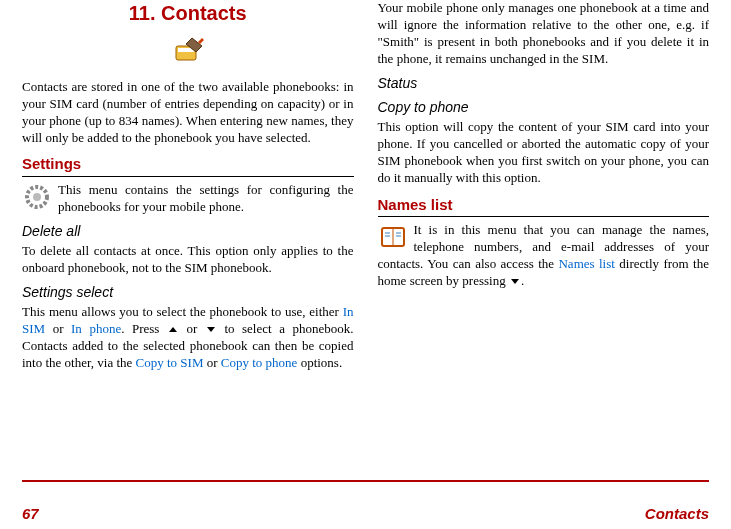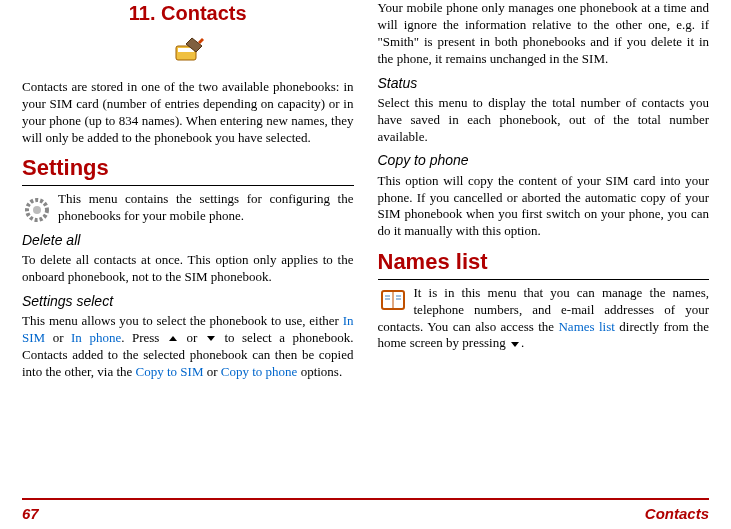--- a/index.html
+++ b/index.html
@@ -30,40 +30,40 @@
     text-align: center;
     margin-bottom: 8px;
   }
   .chapter-icon {
     text-align: center;
     margin-bottom: 10px;
   }
   .chapter-icon svg { display: inline-block; }
   .h2 {
     font-family: 'Trebuchet MS', Arial, sans-serif;
-    font-size: 22px;
+    font-size: 15px;
     font-weight: bold;
     color: #b00000;
     margin-top: 8px;
     border-bottom: 1px solid #000;
     padding-bottom: 2px;
     margin-bottom: 5px;
   }
   .h3 {
     font-family: 'Trebuchet MS', Arial, sans-serif;
     font-size: 14px;
     font-style: italic;
     color: #000;
     margin-top: 6px;
     margin-bottom: 3px;
     text-align: left;
   }
   .icon-row {
     display: flex;
-    align-items: flex-end;
+    align-items: flex-start;
     gap: 6px;
     margin-bottom: 4px;
   }
   .icon-row .icon { flex-shrink: 0; width: 30px; height: 30px; }
   .icon-row .txt { flex: 1; text-align: justify; }
   .blue { color: #0066cc; }
   .note {
     border-top: 1px solid #0066cc;
     border-bottom: 1px solid #0066cc;
     padding: 3px 0;
@@ -80,21 +80,21 @@
     border-right: 4px solid transparent;
     vertical-align: middle;
     margin: 0 2px;
   }
   .arrow.up { border-bottom: 5px solid #000; }
   .arrow.down { border-top: 5px solid #000; }
   .footer {
     position: absolute;
     left: 22px; right: 22px; bottom: 6px;
     border-top: 2px solid #b00000;
-    padding-top: 4px;
+    padding-top: 22px;
     display: flex;
     justify-content: space-between;
     font-family: 'Trebuchet MS', Arial, sans-serif;
     font-style: italic;
     font-size: 15px;
     color: #b00000;
     font-weight: bold;
   }
   p { margin-bottom: 2px; font-family: Liberation Serif, serif; }
 </style>
@@ -132,21 +132,20 @@
     <div class="h3">Settings select</div>
     <p>
       <span>This menu allows you to select the phonebook to use, either </span><span class="blue">In SIM</span><span> or </span><span class="blue">In phone</span><span>. Press </span><span class="arrow up"></span><span> or </span><span class="arrow down"></span><span> to select a phonebook. Contacts added to the selected phonebook can then be copied into the other, via the </span><span class="blue">Copy to SIM</span><span> or </span><span class="blue">Copy to phone</span><span> options.</span>
     </p>
   </div>
 
   <div class="col">
     <p>Your mobile phone only manages one phonebook at a time and will ignore the information relative to the other one, e.g. if "Smith" is present in both phonebooks and if you delete it in the phone, it remains unchanged in the SIM.</p>
 
     <div class="h3">Status</div>
-    <p>Select this menu to display the total number of contacts you have saved in each phonebook, out of the total number available.</p>
 
     <div class="h3">Copy to phone</div>
     <p>This option will copy the content of your SIM card into your phone. If you cancelled or aborted the automatic copy of your SIM phonebook when you first switch on your phone, you can do it manually with this option.</p>
 
 
     <div class="h2">Names list</div>
     <p>
       <span class="icon" style="float:left; margin-right:6px; width:30px; height:30px;">
         <svg width="30" height="30" viewBox="0 0 30 30">
           <rect x="4" y="6" width="22" height="18" rx="2" fill="#fff" stroke="#c05000" stroke-width="2"></rect>

